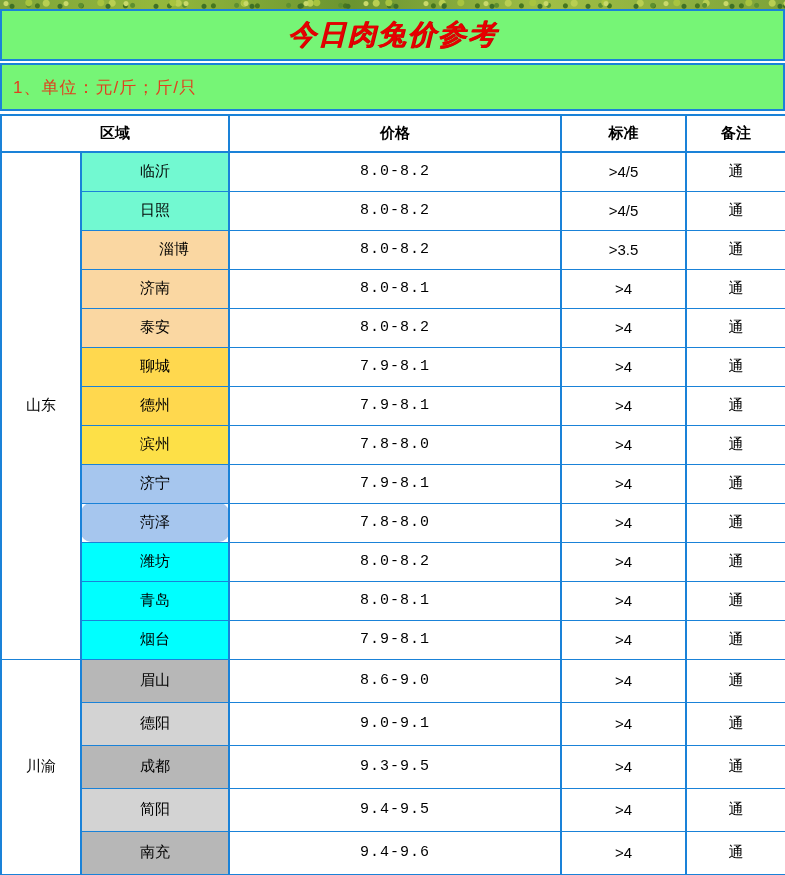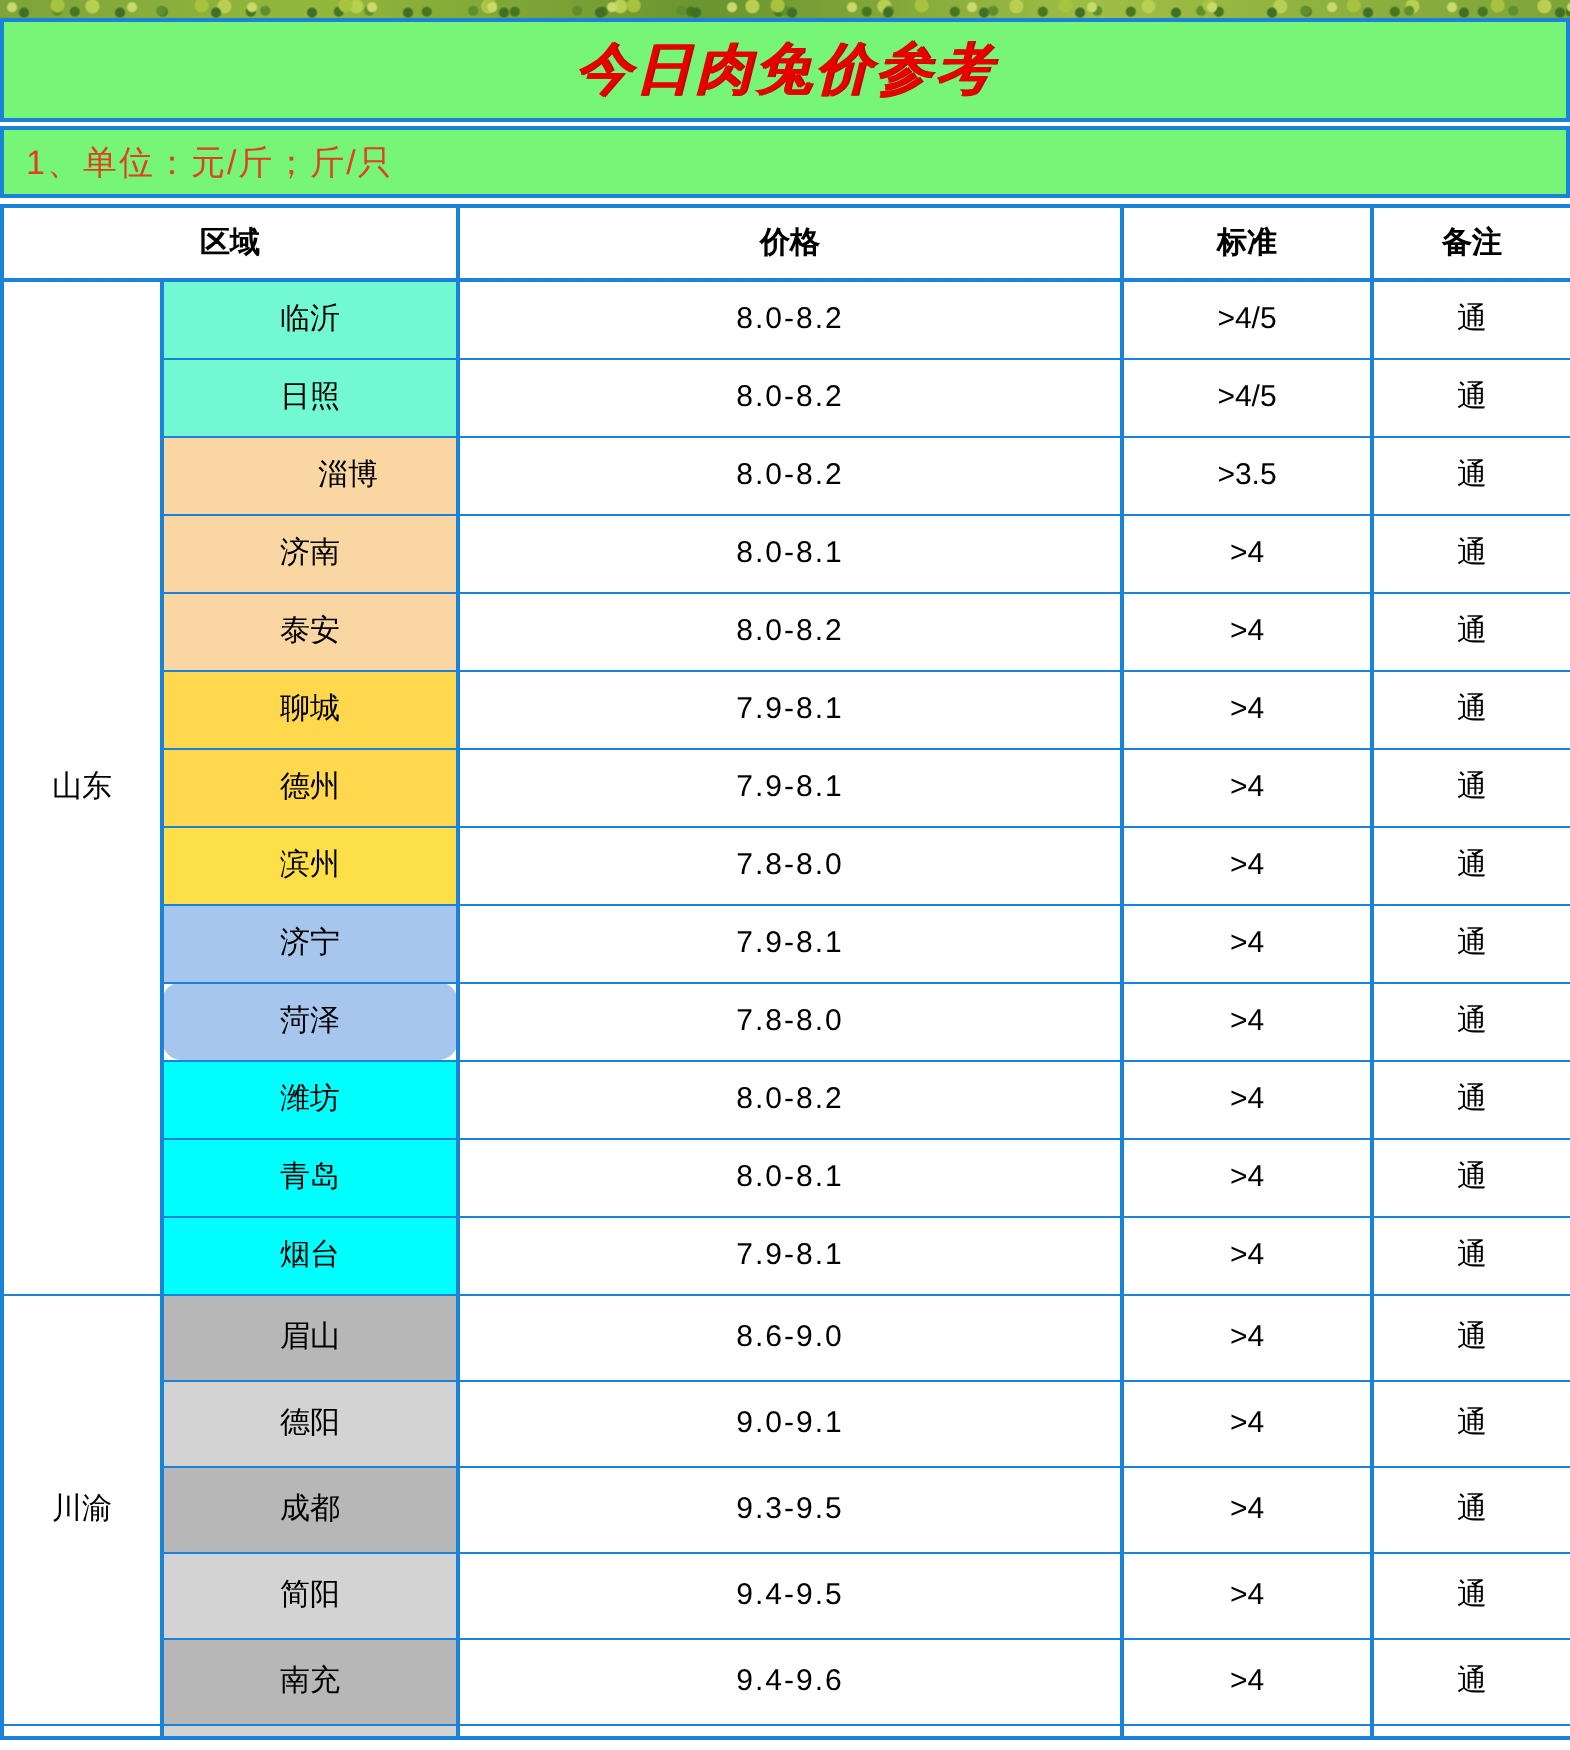--- a/index.html
+++ b/index.html
@@ -43,21 +43,21 @@
     color: #e60000;
     font-size: 28px;
     font-weight: bold;
     font-style: italic;
     letter-spacing: 2px;
     text-shadow: 1px 0 0 #c00000;
   }
 
   .subtitle-bar {
     margin-top: 2px;
-    height: 36px;
+    height: 48px;
     border: 2px solid #1a82d8;
     background: #76f576;
     display: flex;
     align-items: center;
     padding-left: 11px;
   }
   .subtitle-text {
     color: #e0401e;
     font-size: 17px;
     letter-spacing: 1px;
@@ -86,21 +86,21 @@
     height: 37px;
     font-weight: bold;
     border-bottom-width: 2px;
     background: #ffffff;
     margin-left: 28px;
   }
   .price-table .row-shandong td { height: 39px; }
   .price-table .row-chuanyu td { height: 43px; }
   .price-table .row-partial td { height: 7px; }
   .price-table td.region-cell { font-weight: normal; background: #ffffff; }
-  .price-table td.price-cell { letter-spacing: 1px; }
+  .price-table td.price-cell { letter-spacing: 1px; font-family: Liberation Mono, monospace; }
 </style>
 </head>
 <body>
 
 <div class="page">
 
   <div class="photo-strip"></div>
 
   <div class="banner">
     <span class="banner-title">今日肉兔价参考</span>

